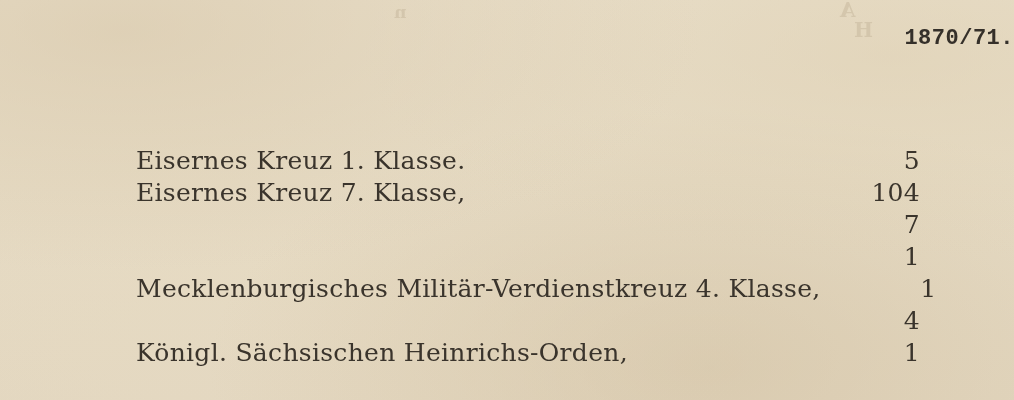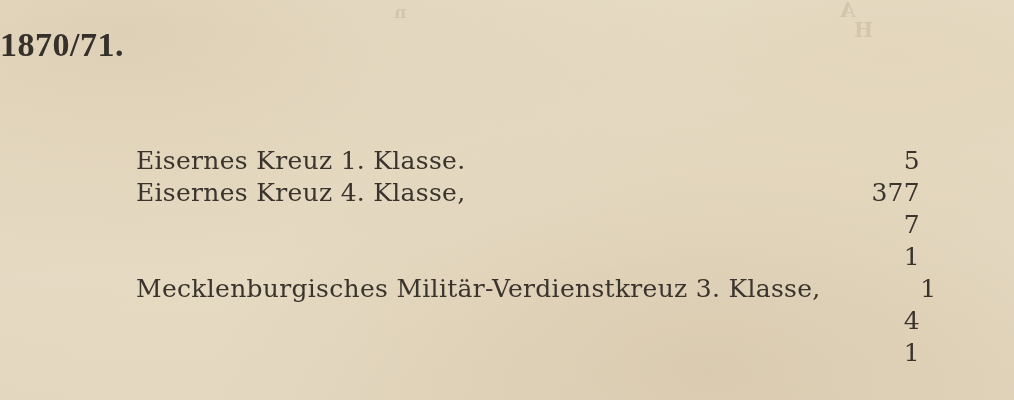--- a/index.html
+++ b/index.html
@@ -39,26 +39,26 @@
   }
   .bleed-1 { top: 2px;  left: 392px; font-size: 17px; }
   .bleed-2 { top: -2px; left: 838px; font-size: 20px; }
   .bleed-3 { top: 18px; left: 852px; font-size: 20px; }
 
   .heading {
     position: absolute;
     top: 26px;
     left: 0;
     width: 1014px;
-    text-align: left;
-    font-size: 34px;
+    text-align: right;
+    font-size: 22px;
     font-weight: bold;
     color: #35302a;
     letter-spacing: 0.5px;
-    font-family: Liberation Serif, serif;
+    font-family: Liberation Mono, monospace;
   }
   .intro {
     position: absolute;
     top: 100px;
     left: 24px;
     font-size: 25px;
     color: #3a342c;
     letter-spacing: 0.4px;
     white-space: nowrap;
   }
@@ -105,45 +105,46 @@
 
   <div class="list">
 
     <div class="row">
       <span class="label">Eisernes Kreuz 1. Klasse.</span>
       <span class="filler"></span>
       <span class="count">5</span>
     </div>
 
     <div class="row">
-      <span class="label">Eisernes Kreuz 4. Klasse,</span>
+      <span class="label">Eisernes Kreuz 7. Klasse,</span>
       <span class="filler"></span>
-      <span class="count">377</span>
+      <span class="count">104</span>
     </div>
 
     <div class="row">
       <span class="filler"></span>
       <span class="count">7</span>
     </div>
 
     <div class="row">
       <span class="filler"></span>
       <span class="count">1</span>
     </div>
 
     <div class="row">
-      <span class="label">Mecklenburgisches Militär-Verdienstkreuz 3. Klasse,</span>
+      <span class="label">Mecklenburgisches Militär-Verdienstkreuz 4. Klasse,</span>
       <span class="filler"></span>
       <span class="count">1</span>
     </div>
 
     <div class="row">
       <span class="filler"></span>
       <span class="count">4</span>
     </div>
 
     <div class="row">
+      <span class="label">Königl. Sächsischen Heinrichs-Orden,</span>
       <span class="filler"></span>
       <span class="count">1</span>
     </div>
 
   </div>
 </div>
 
 </body></html>

